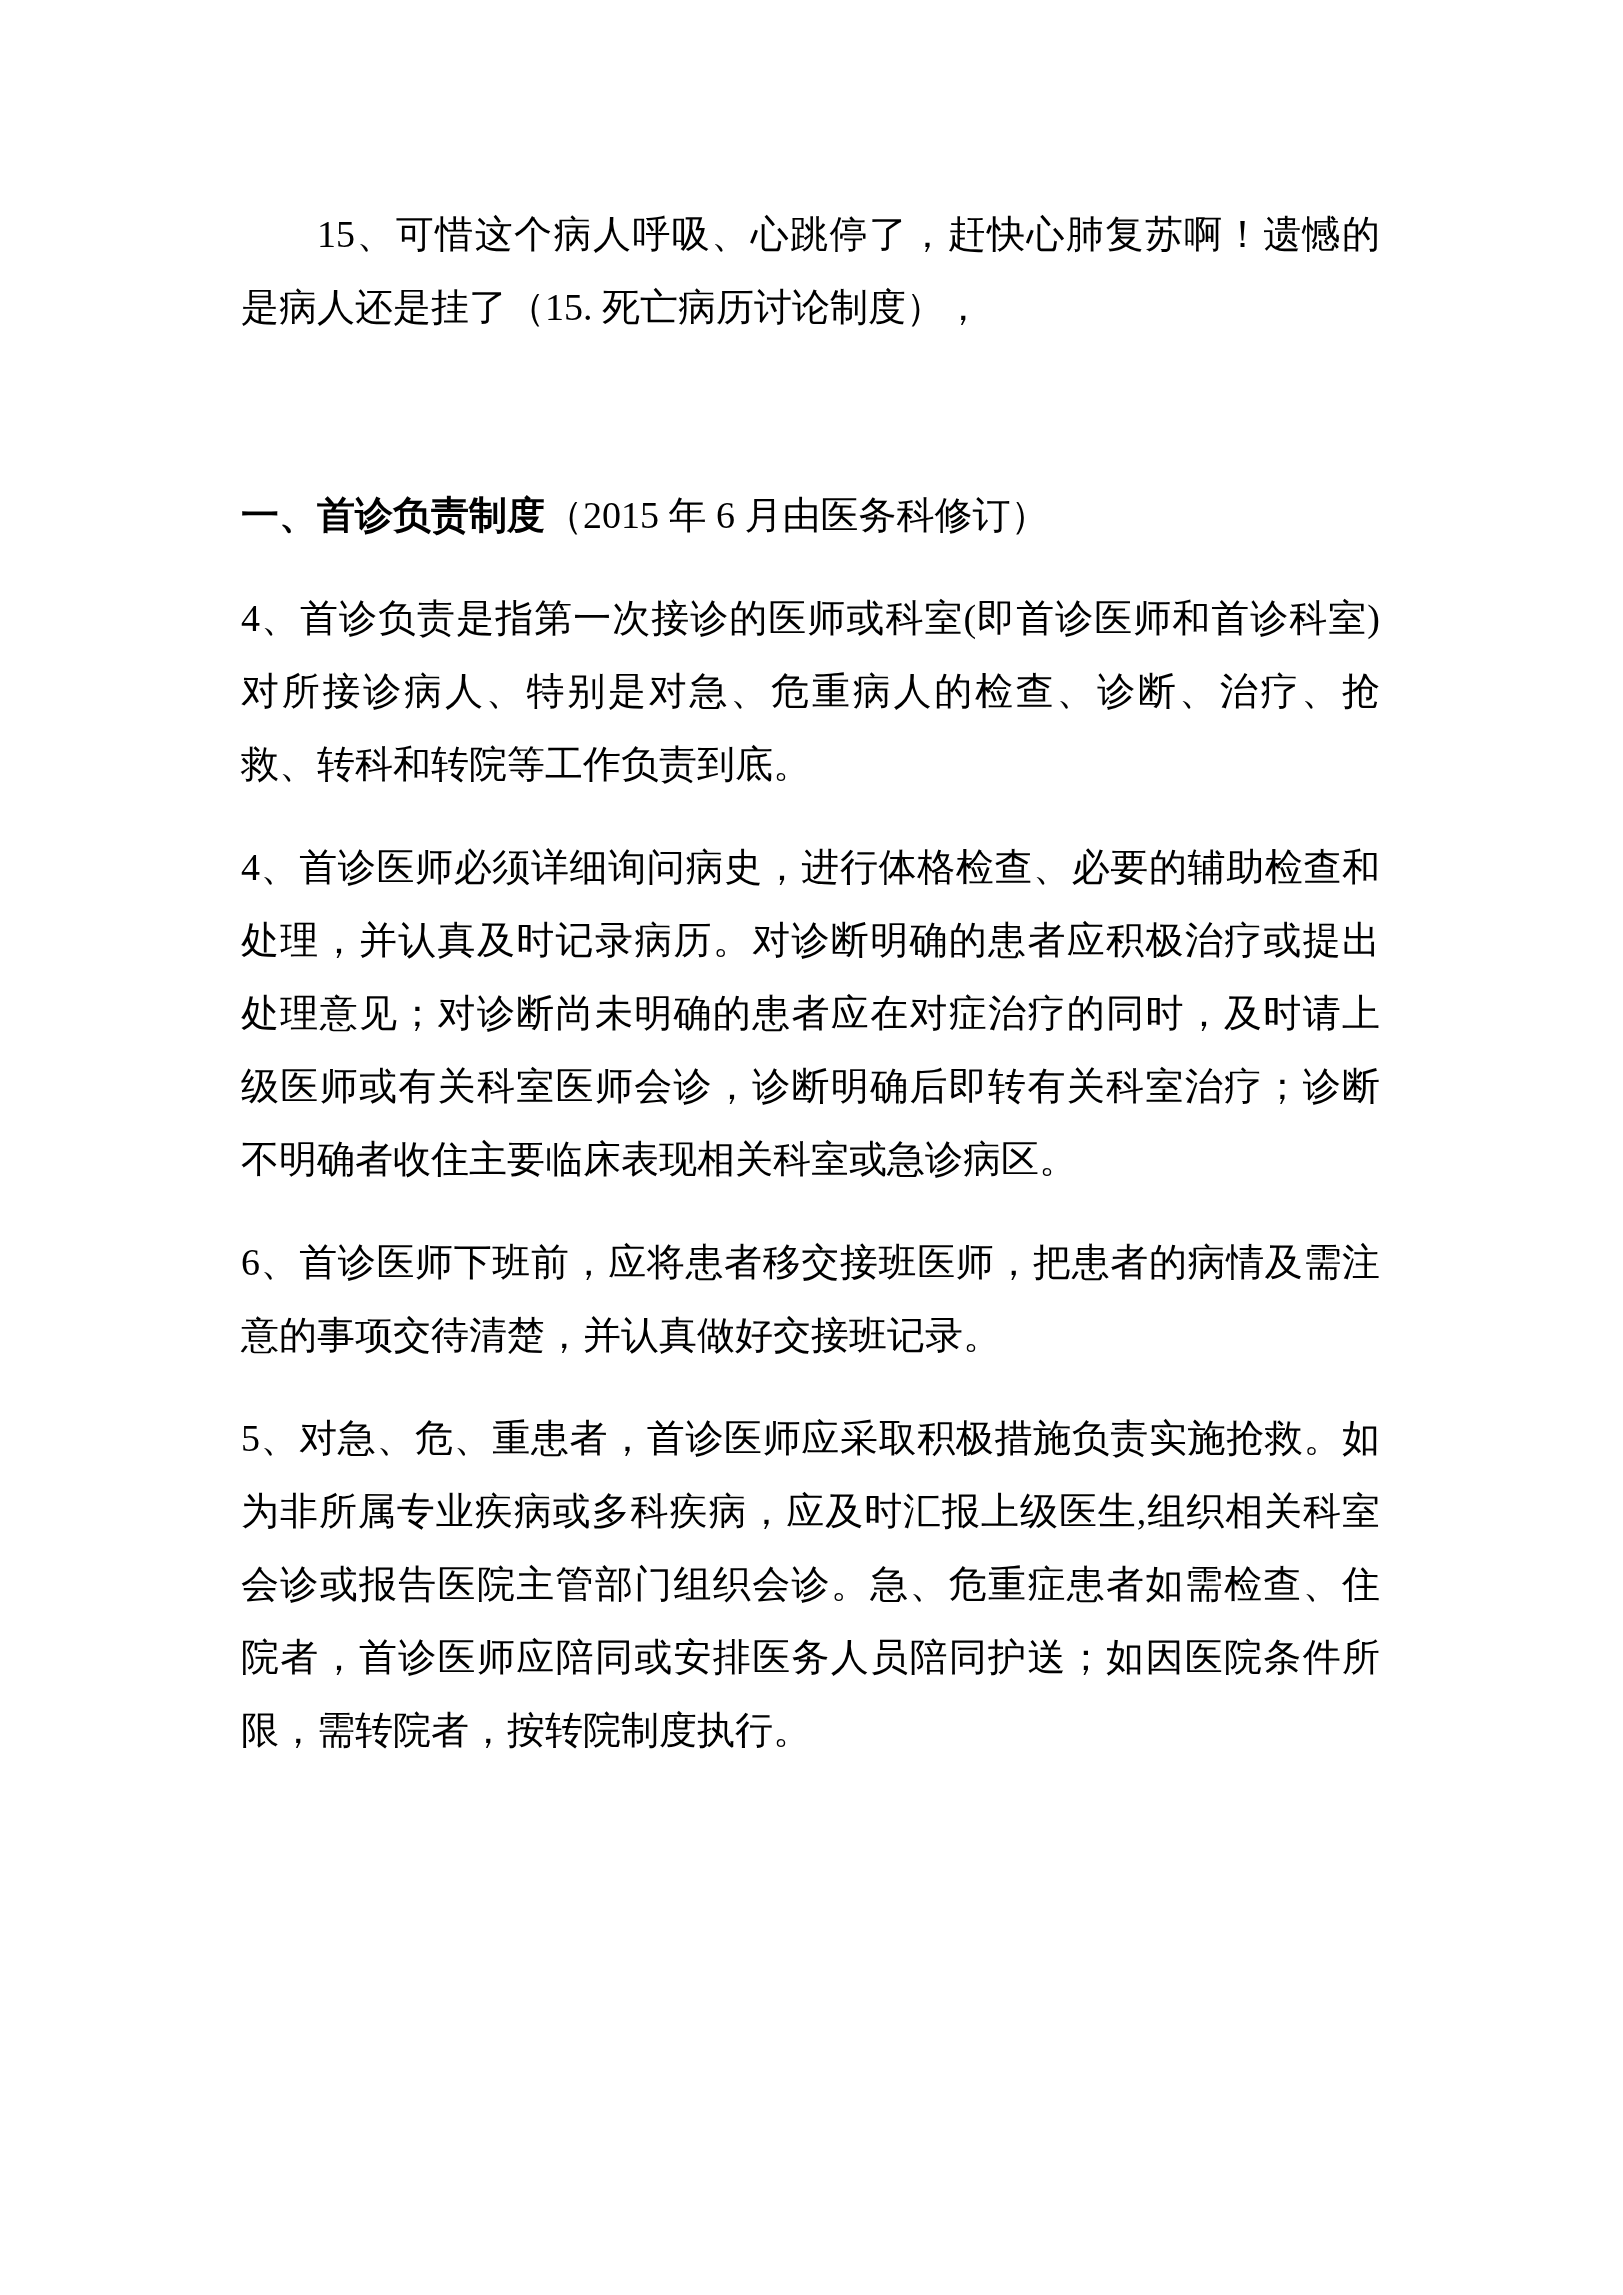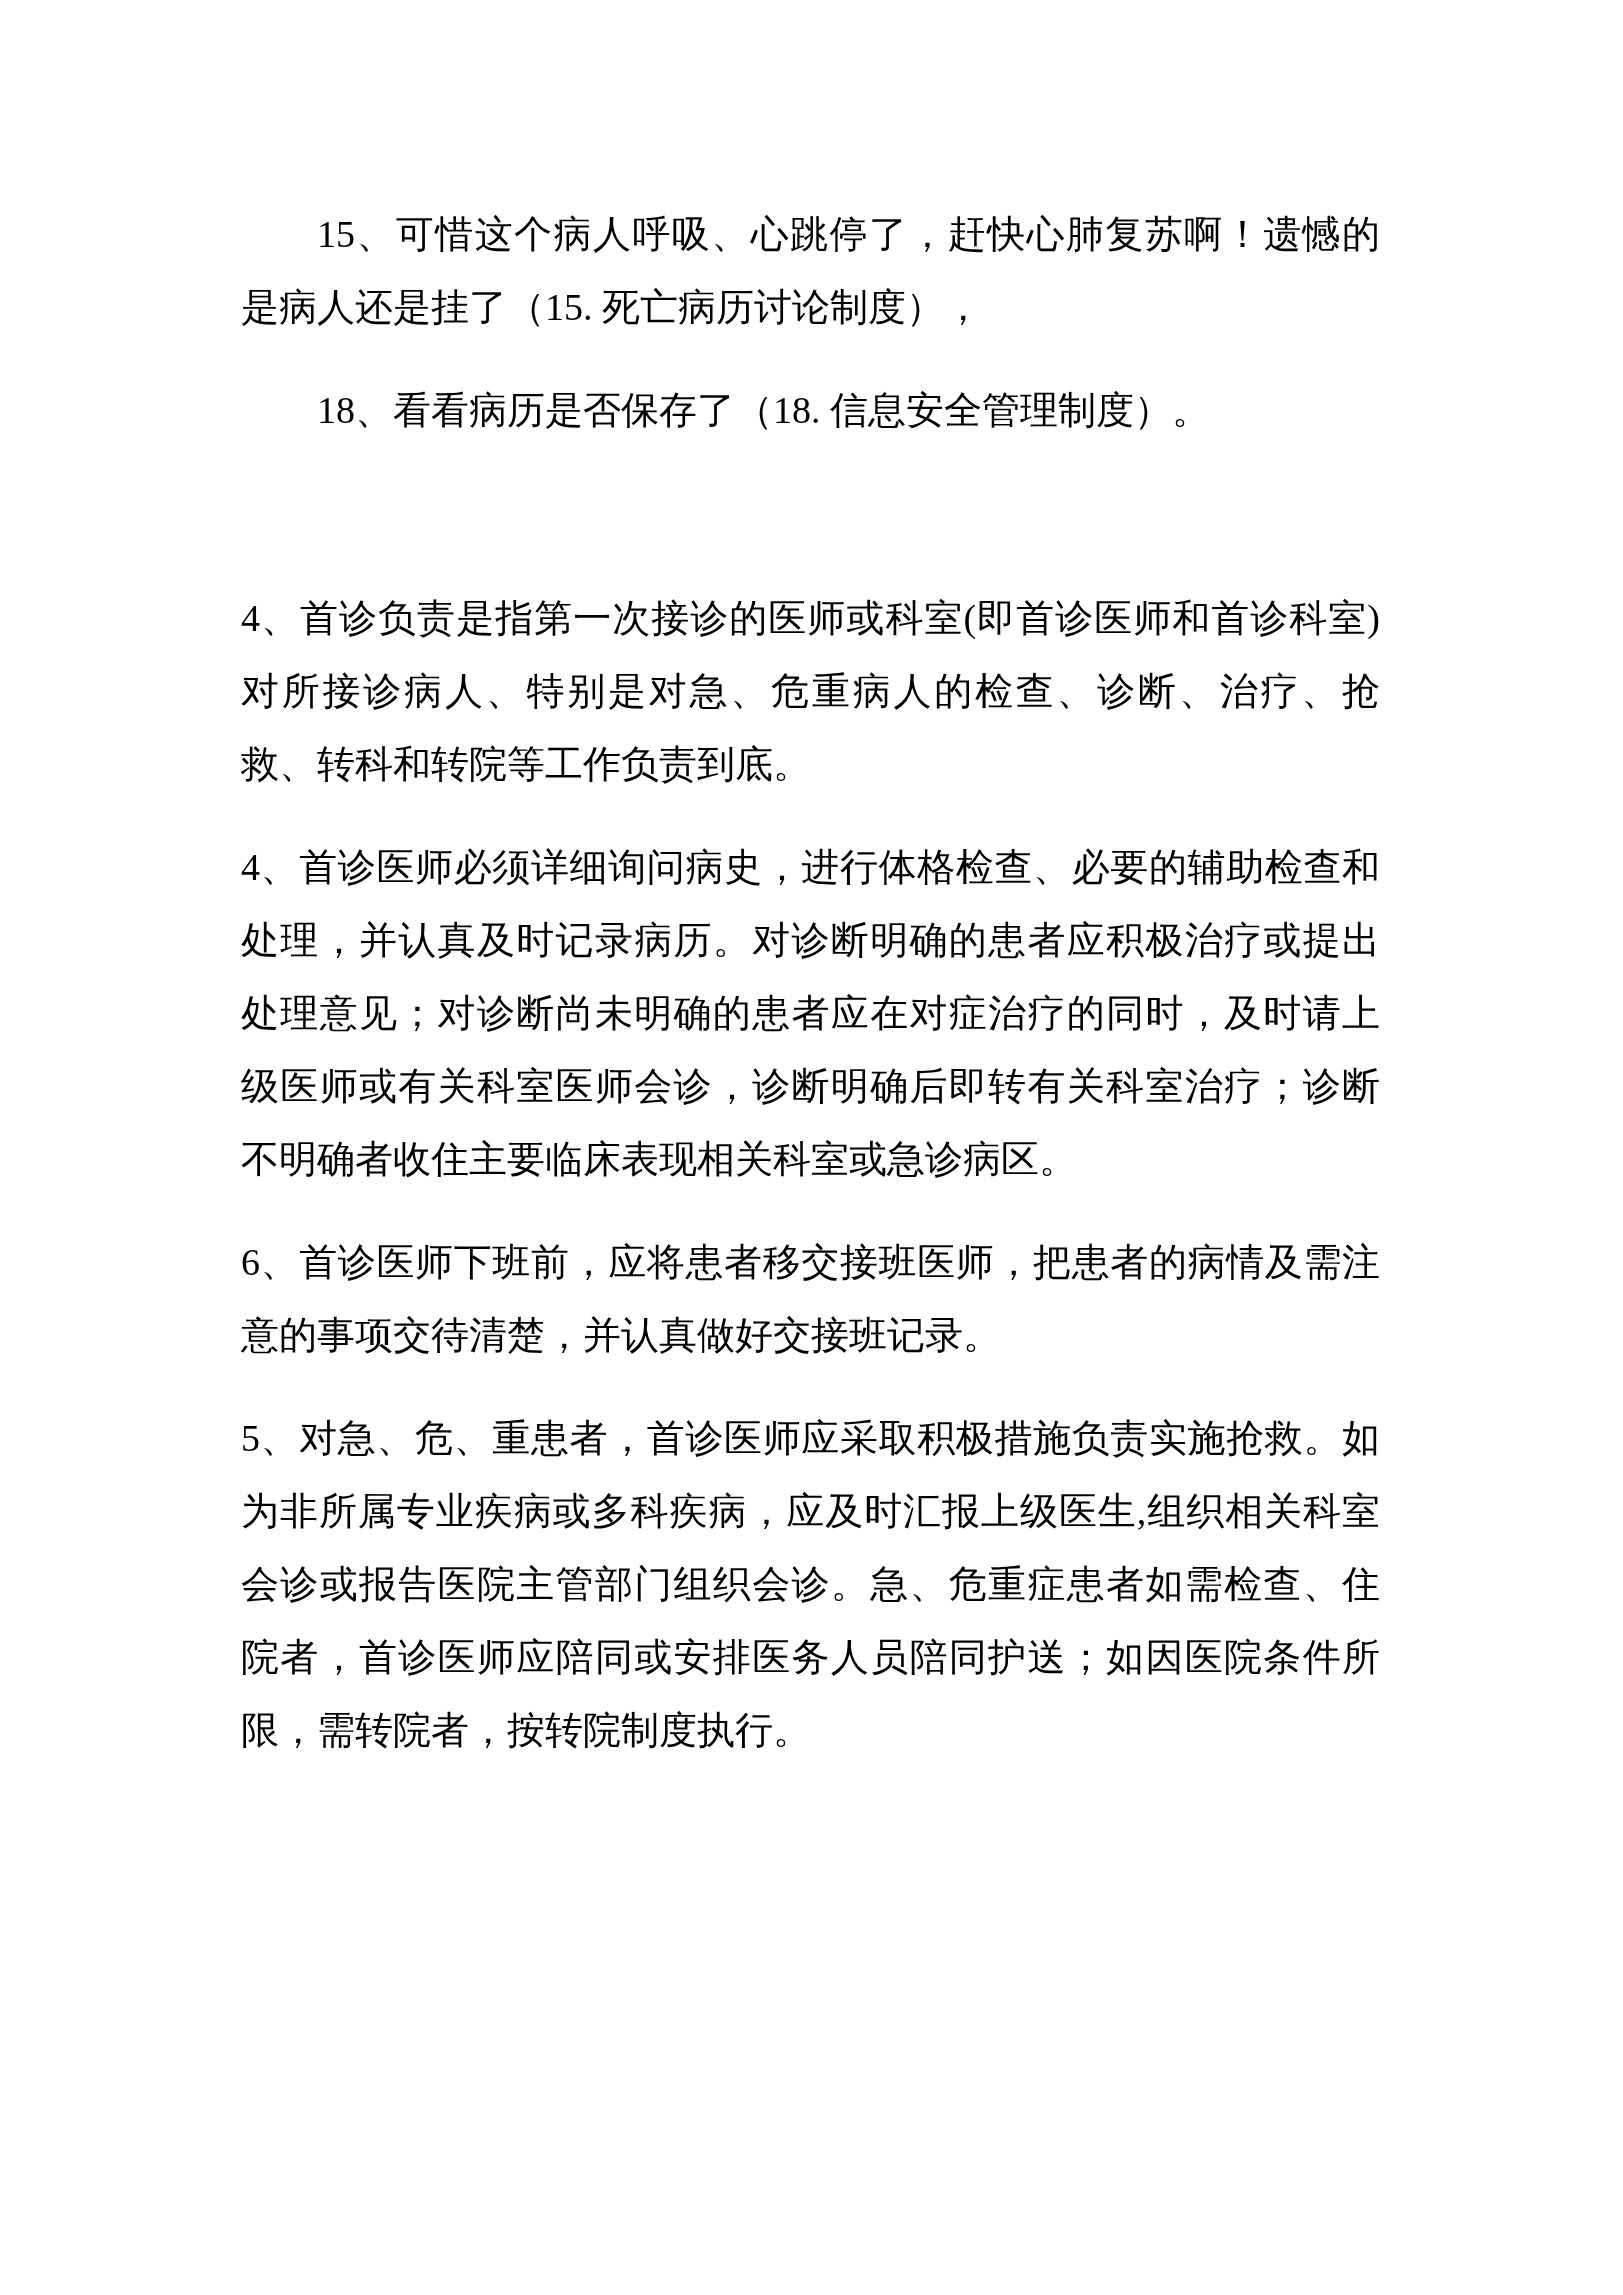--- a/index.html
+++ b/index.html
@@ -37,24 +37,24 @@
 </style>
 </head>
 <body>
 
 <div class="page" style="background: rgb(255, 255, 255); color: rgb(0, 0, 0);">
 
   <p class="para indent">15、可惜这个病人呼吸、心跳停了，赶快心肺复苏啊！遗憾的是病人还是挂了（15. 死亡病历讨论制度），</p>
 
 
 
-  <p class="para indent">18、看看病历是否保存了（18. 信息安全管理制度）。</p>
 
   <div class="blank-line"></div>
 
+  <p class="para"><span class="heading-bold">一、首诊负责制度</span><span>（2015 年 6 月由医务科修订）</span></p>
 
   <p class="para">4、首诊负责是指第一次接诊的医师或科室(即首诊医师和首诊科室)对所接诊病人、特别是对急、危重病人的检查、诊断、治疗、抢救、转科和转院等工作负责到底。</p>
 
   <p class="para">4、首诊医师必须详细询问病史，进行体格检查、必要的辅助检查和处理，并认真及时记录病历。对诊断明确的患者应积极治疗或提出处理意见；对诊断尚未明确的患者应在对症治疗的同时，及时请上级医师或有关科室医师会诊，诊断明确后即转有关科室治疗；诊断不明确者收住主要临床表现相关科室或急诊病区。</p>
 
   <p class="para">6、首诊医师下班前，应将患者移交接班医师，把患者的病情及需注意的事项交待清楚，并认真做好交接班记录。</p>
 
   <p class="para">5、对急、危、重患者，首诊医师应采取积极措施负责实施抢救。如为非所属专业疾病或多科疾病，应及时汇报上级医生,组织相关科室会诊或报告医院主管部门组织会诊。急、危重症患者如需检查、住院者，首诊医师应陪同或安排医务人员陪同护送；如因医院条件所限，需转院者，按转院制度执行。</p>
 
 </div>

